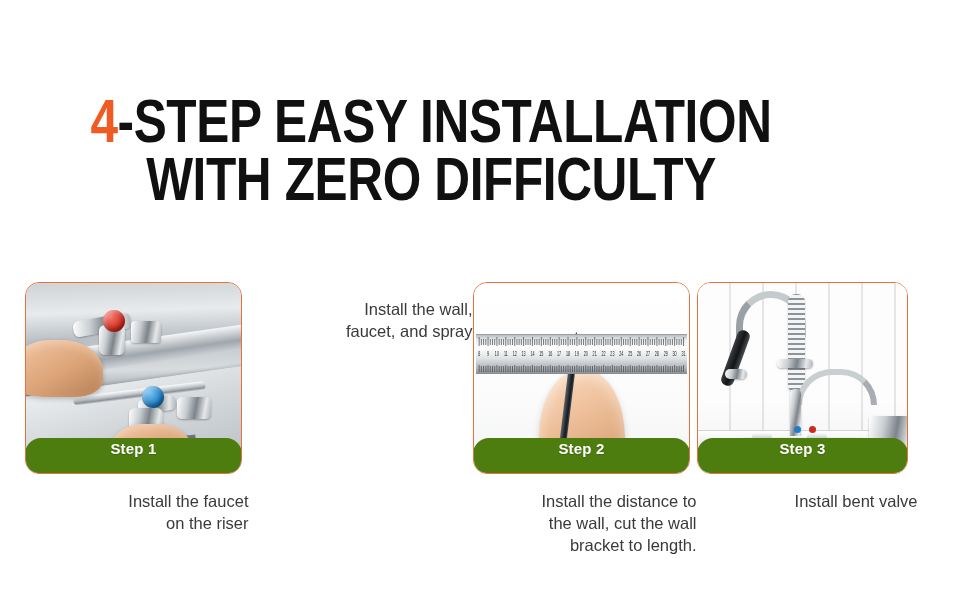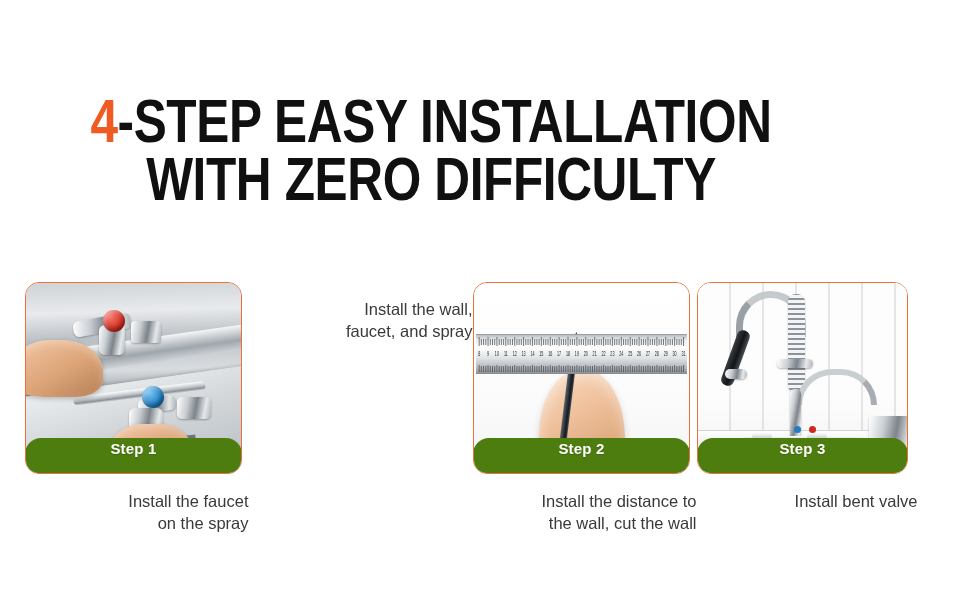--- a/index.html
+++ b/index.html
@@ -298,21 +298,21 @@
           <div class="chrome-body" style="left:48%;top:66%;width:34px;height:30px;border-radius:6px;"></div>
           <div class="chrome-body" style="left:70%;top:60%;width:34px;height:22px;border-radius:5px;"></div>
           <div class="hand" style="left:38%;top:74%;width:40%;height:30%;border-radius:40% 40% 30% 30% / 54% 54% 24% 24%;"></div>
         </div>
         <div class="banner">
           <span class="banner-label">Step 1</span>
         </div>
       </div>
       <div class="caption">
         <div>Install the faucet</div>
-        <div>on the spray</div>
+        <div>on the riser</div>
       </div>
     </div>
 
     <div class="step-col">
       <div class="caption">
         <div>Install the wall,</div>
         <div>faucet, and spray</div>
       </div>
     </div>
 
@@ -357,20 +357,21 @@
             </svg>
           </div>
         </div>
         <div class="banner">
           <span class="banner-label">Step 2</span>
         </div>
       </div>
       <div class="caption">
         <div>Install the distance to</div>
         <div>the wall, cut the wall</div>
+        <div>bracket to length.</div>
       </div>
     </div>
 
     <div class="step-col wide">
       <div class="card">
         <div class="card-photo">
           <div class="fill s4-bg"></div>
           <div class="s4-counter"></div>
           <div class="s4-arc"></div>
           <div class="s4-spring"></div>

